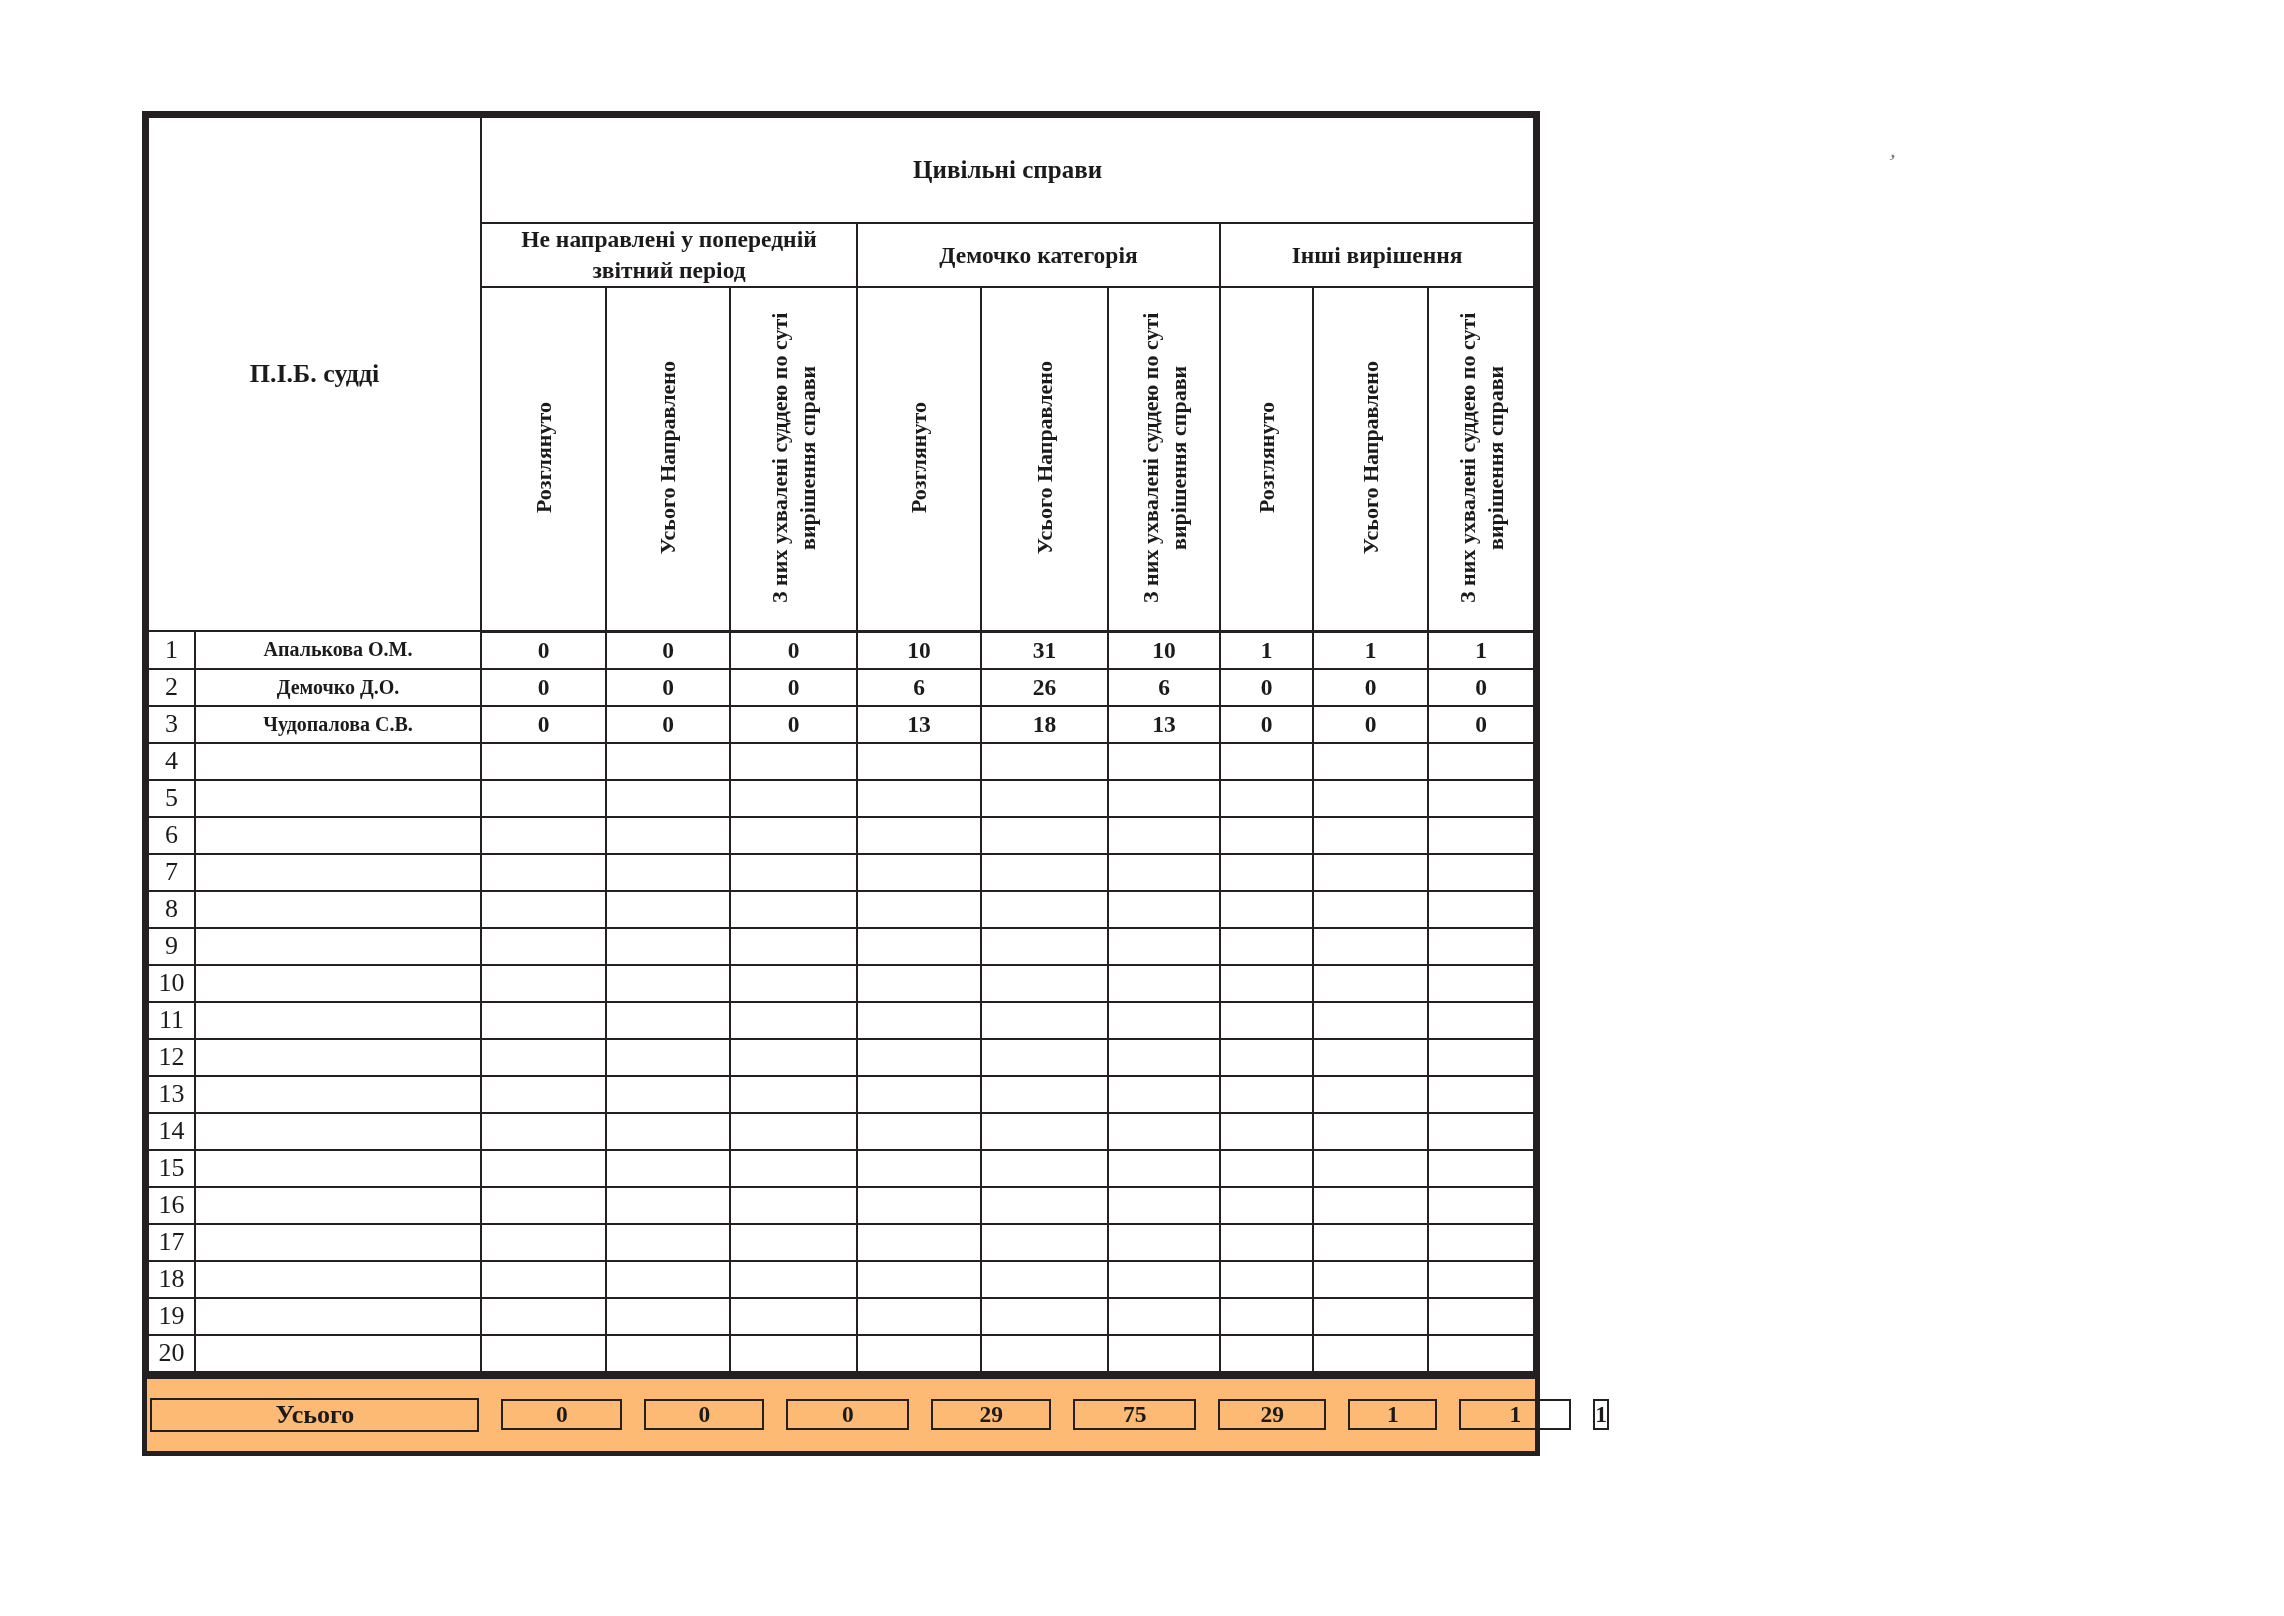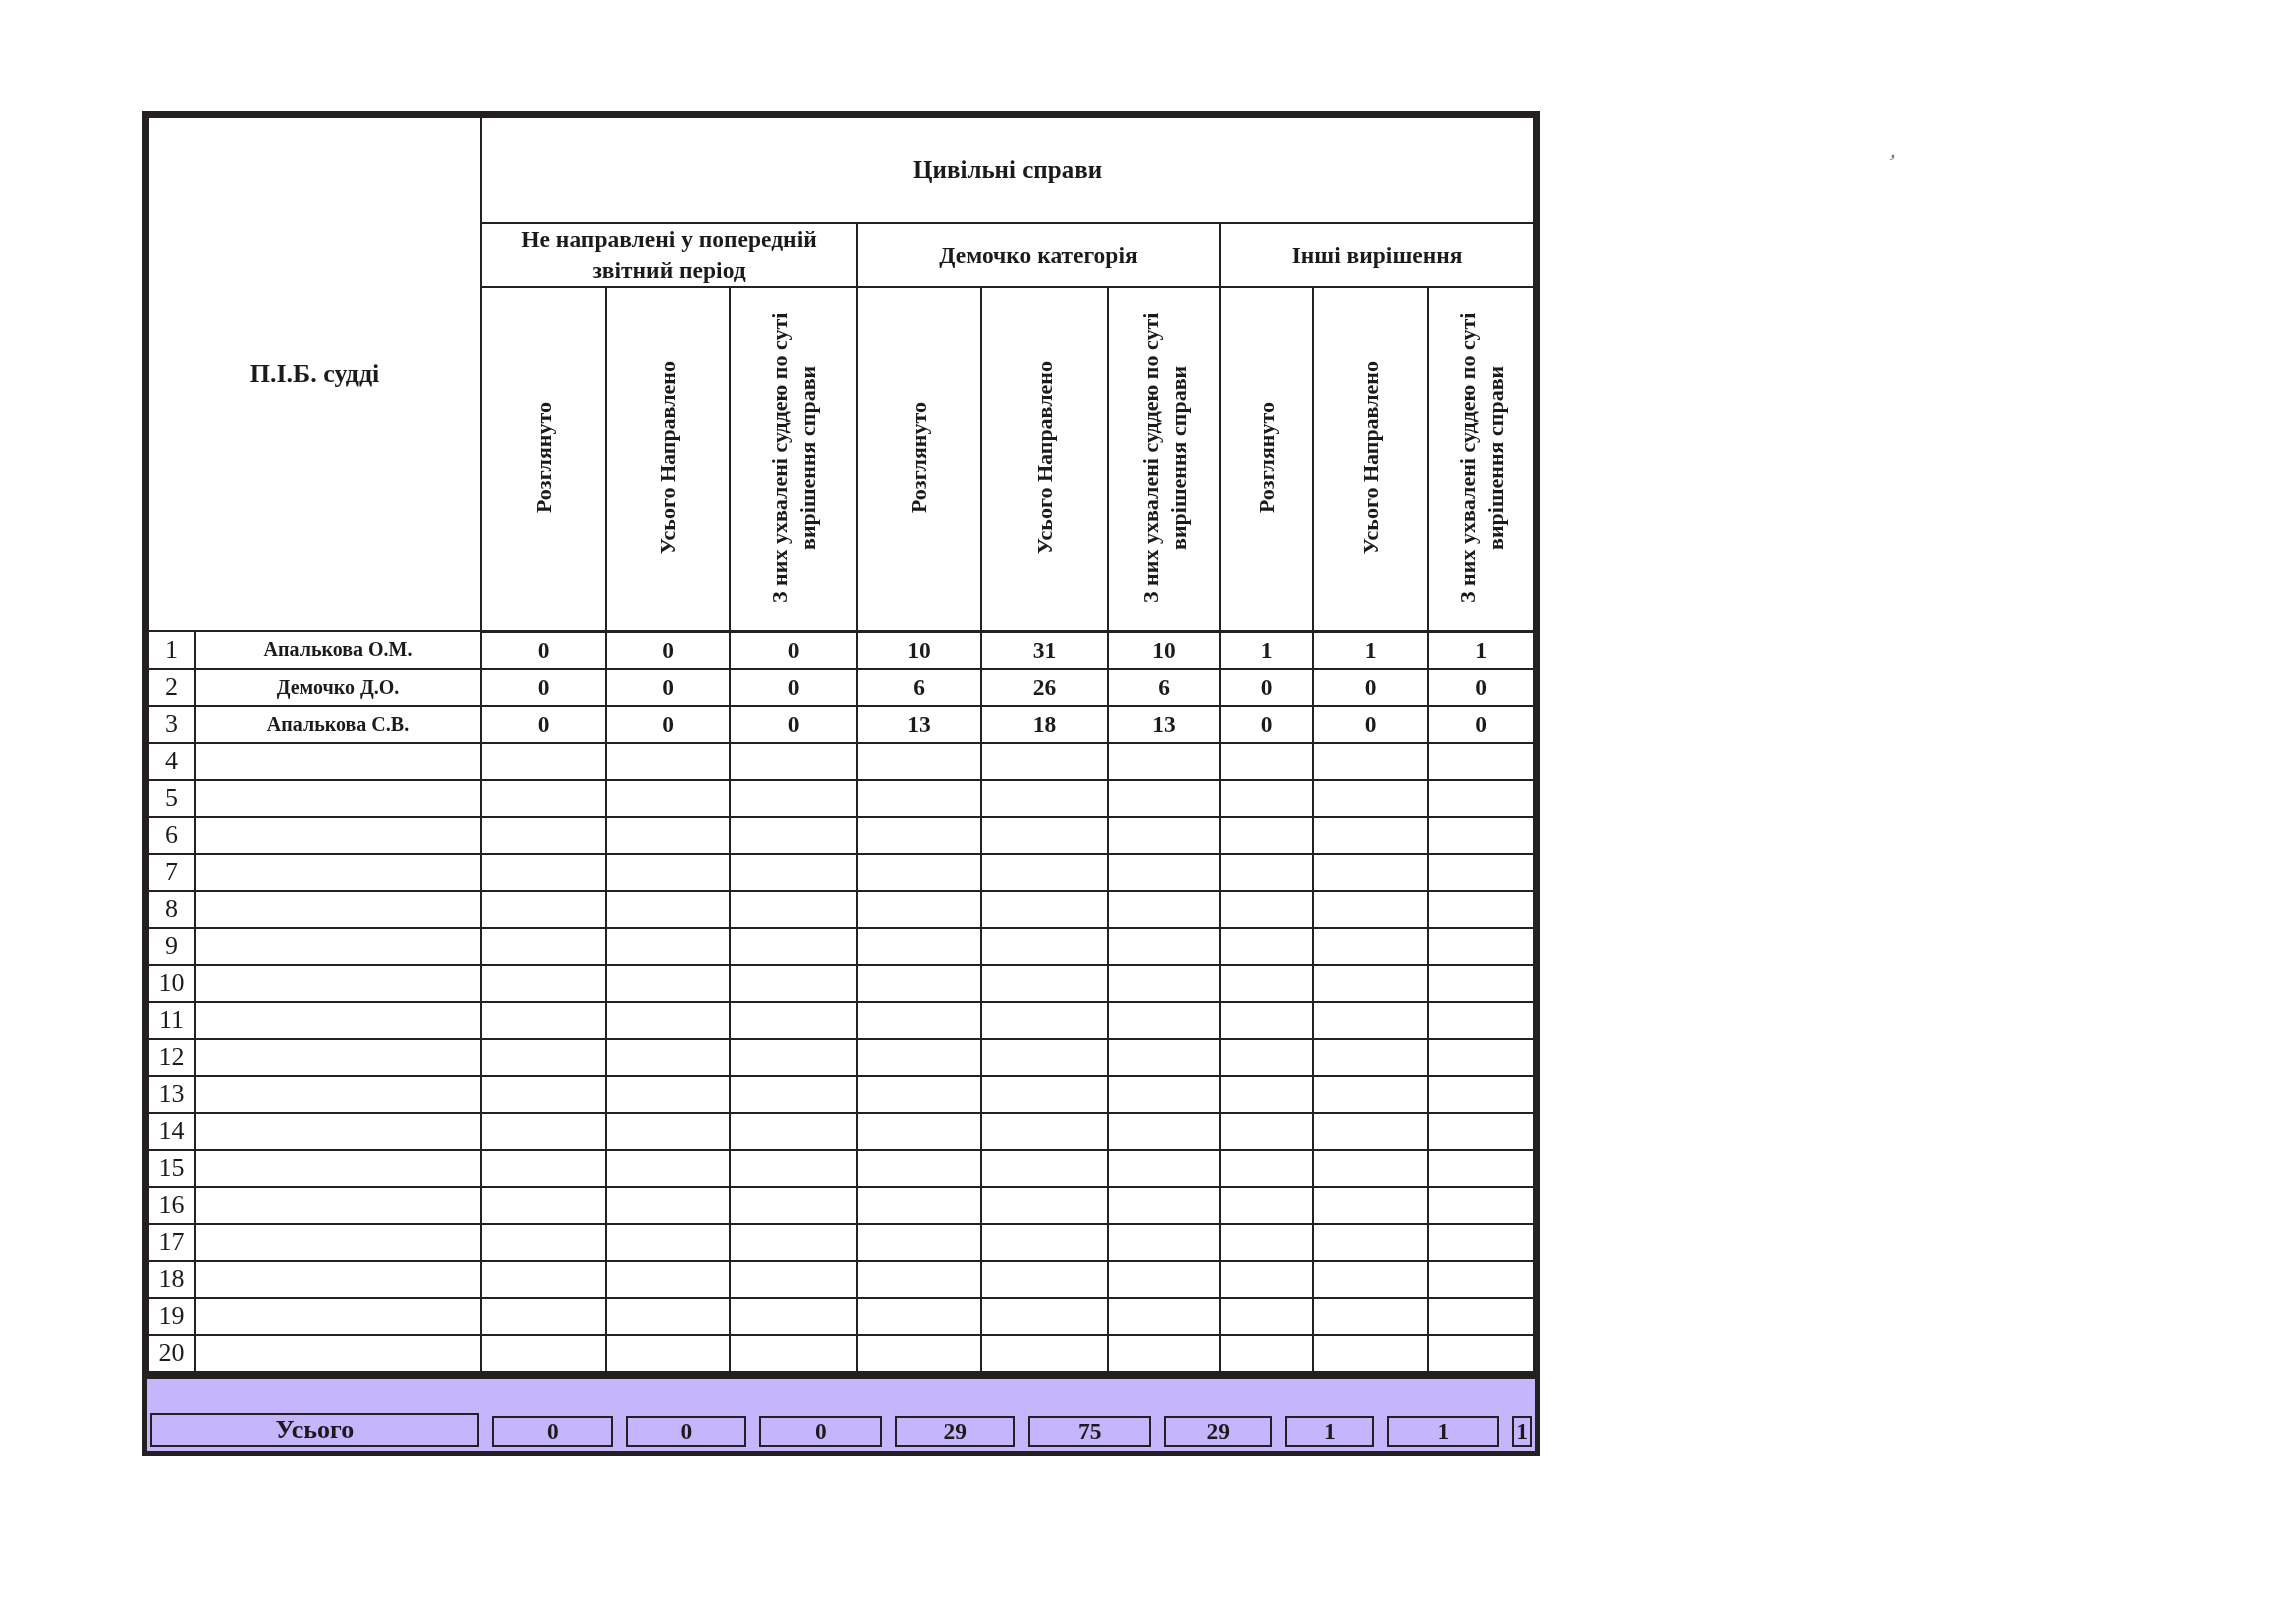--- a/index.html
+++ b/index.html
@@ -77,24 +77,24 @@
   td.num  { font-size:26px; font-weight:400; text-align:center; vertical-align:middle; }
   td.name { font-size:20px; font-weight:700; text-align:center; vertical-align:middle;
             border-right:3.9px solid #241f20; }
   td.val  { font-size:23.5px; font-weight:700; text-align:center; vertical-align:middle; }
   td.gb   { border-left:3.3px solid #241f20; }
   
   .total {
     display:flex;
     border-top:6.5px solid #241f20;
     padding:3.9px 3.3px;
-    gap:13px;
+    gap:22px;
     height:65px;
-    align-items:flex-end;
-    background:#c4b5fd;
+    align-items:center;
+    background:#fdba74;
   }
   .tbox {
     border:2px solid #241f20;
     display:flex; align-items:center; justify-content:center;
     font-weight:700; font-size:23.5px;
     box-sizing:border-box;
     flex:0 0 auto;
   }
   .tlabel { flex:0 0 329px; font-size:26px; }
   .tb1{flex-basis:121px}.tb2{flex-basis:120px}.tb3{flex-basis:123px}
@@ -168,21 +168,21 @@
           <td class="val">0</td>
           <td class="val gb">6</td>
           <td class="val">26</td>
           <td class="val">6</td>
           <td class="val gb">0</td>
           <td class="val">0</td>
           <td class="val">0</td>
         </tr>
         <tr>
           <td class="num">3</td>
-          <td class="name">Апалькова С.В.</td>
+          <td class="name">Чудопалова С.В.</td>
           <td class="val">0</td>
           <td class="val">0</td>
           <td class="val">0</td>
           <td class="val gb">13</td>
           <td class="val">18</td>
           <td class="val">13</td>
           <td class="val gb">0</td>
           <td class="val">0</td>
           <td class="val">0</td>
         </tr>

